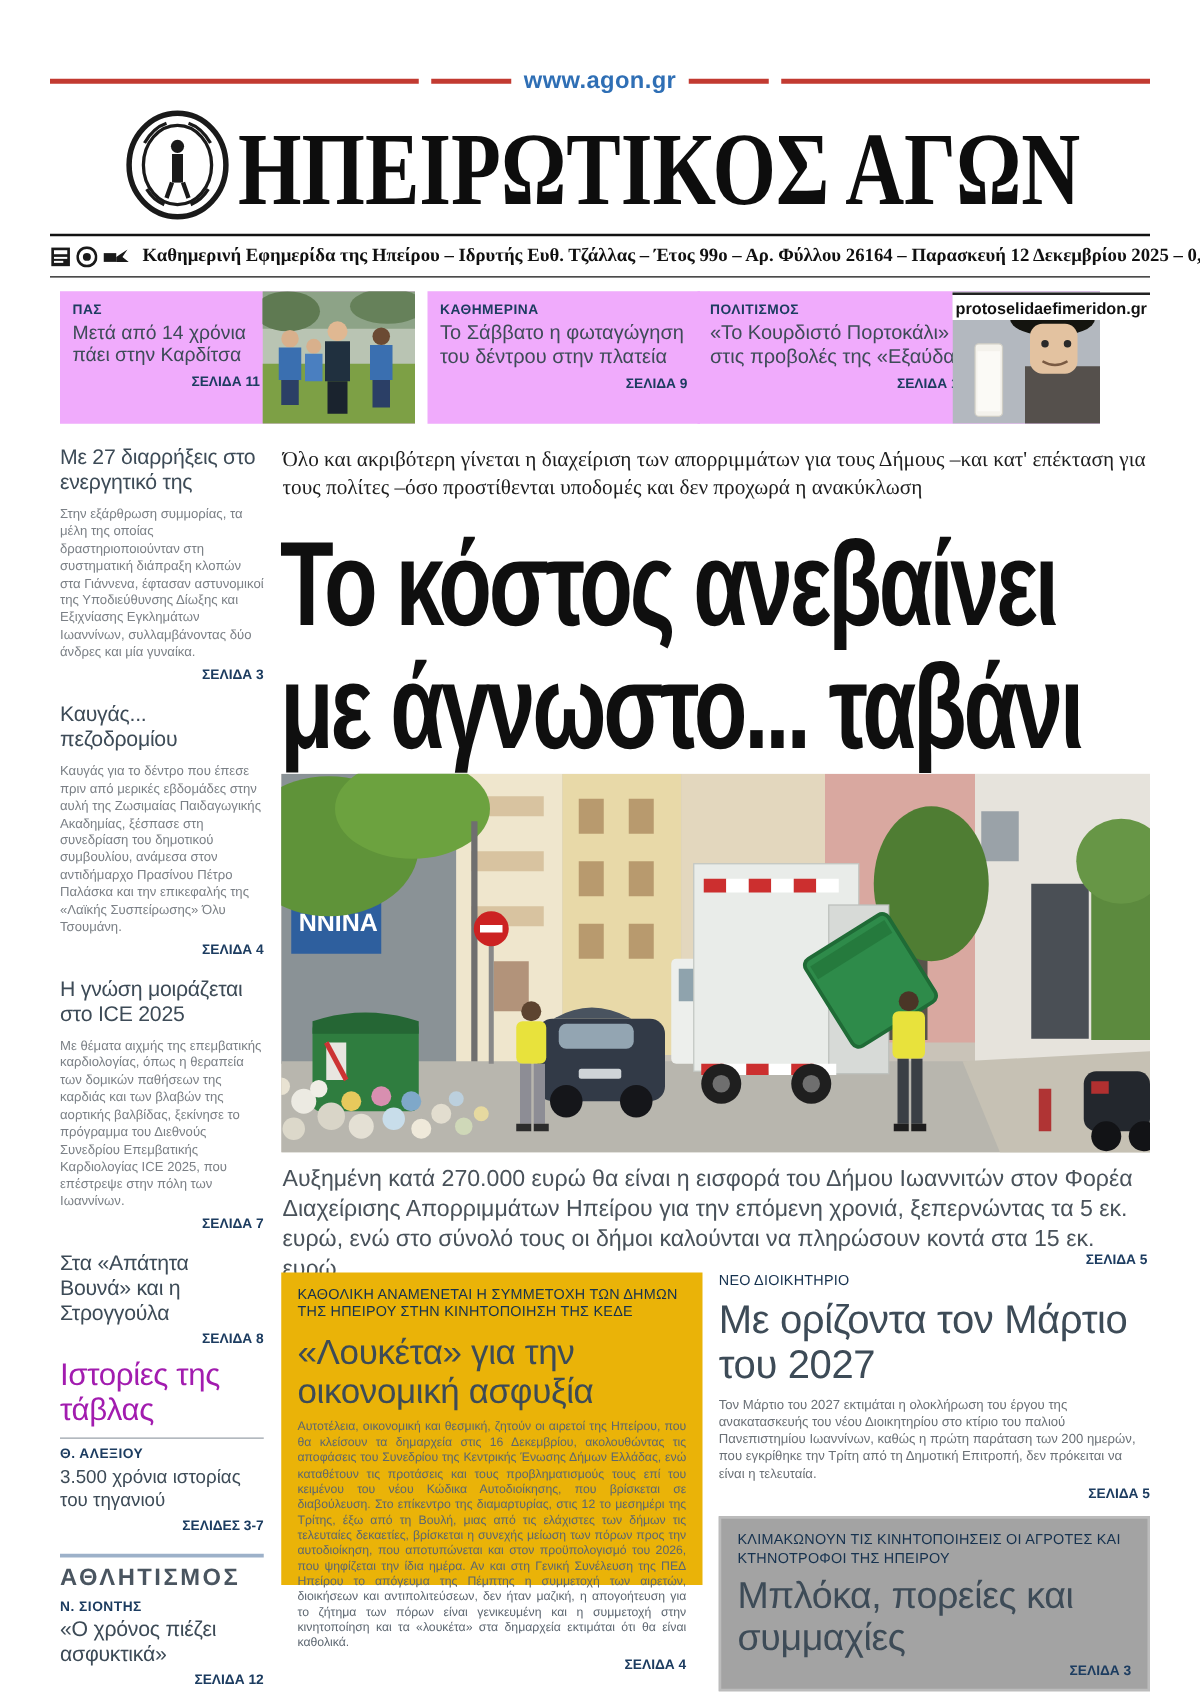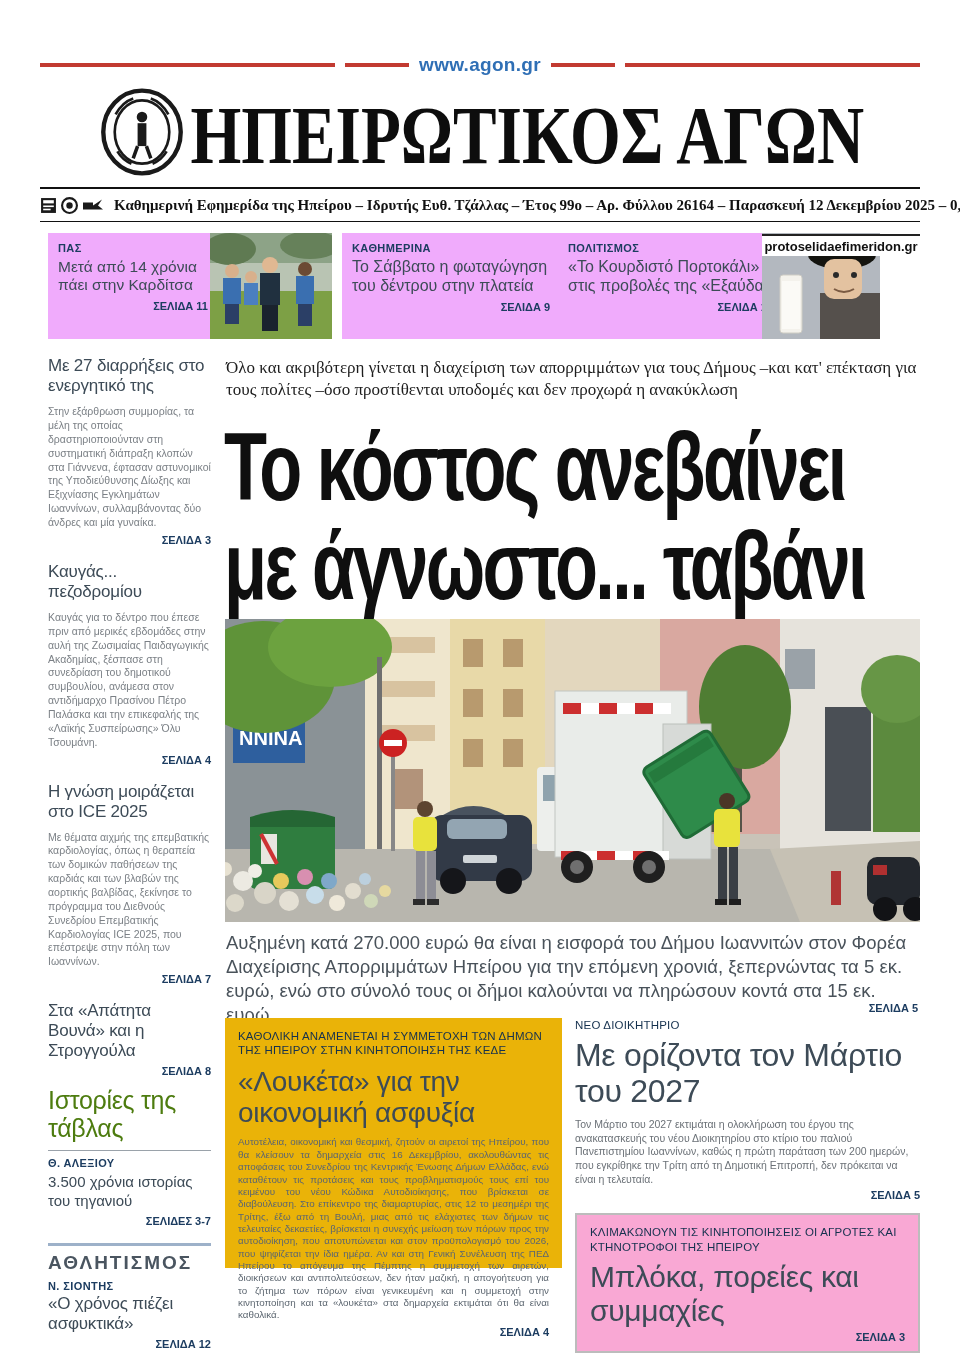--- a/index.html
+++ b/index.html
@@ -37,21 +37,21 @@
   .watermark{position:absolute;top:234px;right:40px;width:158px;height:20px;background:#fff;
              border-top:2px solid #222;font-size:13px;font-weight:bold;color:#111;
              display:flex;align-items:center;justify-content:center;z-index:3;}
 
   
   .left-col{position:absolute;top:356px;left:48px;width:163px;}
   .l-art{margin-bottom:16px;}
   .l-title{font-size:17px;line-height:1.18;color:#3d4b57;font-weight:400;letter-spacing:-.2px;}
   .l-body{font-size:10.5px;line-height:1.32;color:#7b8086;margin-top:9px;text-align:left;}
   .l-page{font-size:11px;font-weight:bold;color:#1c3c60;text-align:right;margin-top:4px;}
-  .tavla-title{font-size:25px;line-height:1.1;color:#4d7c0f;letter-spacing:-.3px;}
+  .tavla-title{font-size:25px;line-height:1.1;color:#a21caf;letter-spacing:-.3px;}
   .tavla-rule{height:1px;background:#9aa2aa;margin:8px 0 6px;}
   .mini-kicker{font-size:11px;font-weight:bold;color:#1c3c60;letter-spacing:.4px;}
   .tavla-sub{font-size:15px;line-height:1.25;color:#3d4b57;margin-top:4px;}
   .sports-rule{height:3px;background:#9db1c9;margin:6px 0;}
   .sports-head{font-size:19px;font-weight:bold;color:#4a5560;letter-spacing:2px;margin:2px 0 6px;}
 
   
   .standfirst{position:absolute;top:357px;left:226px;width:694px;
               font-family:"Liberation Serif","DejaVu Serif",serif;
               font-size:17px;line-height:1.32;color:#1d1d1d;}
@@ -70,21 +70,21 @@
           background:#eab308;box-sizing:border-box;padding:11px 13px;}
   .b-kicker{font-size:11.5px;font-weight:normal;color:#15314e;line-height:1.25;letter-spacing:.2px;}
   .b-title{font-size:28px;line-height:1.12;color:#3d4b57;letter-spacing:-.3px;margin-top:8px;}
   .b-body{font-size:9.8px;line-height:1.26;color:#5c6670;margin-top:8px;text-align:justify;}
   .b-page{font-size:11px;font-weight:bold;color:#1c3c60;text-align:right;margin-top:4px;}
 
   .br-col{position:absolute;top:1018px;left:575px;width:345px;}
   .br-title{font-size:32px;line-height:1.12;color:#3d4b57;letter-spacing:-.3px;margin-top:6px;}
   .br-body{font-size:10.5px;line-height:1.3;color:#6b7177;margin-top:8px;}
   .br-page{font-size:11px;font-weight:bold;color:#1c3c60;text-align:right;margin-top:3px;}
-  .br-box{border:2px solid #bcbcbc;background:#f9a8d4;margin-top:12px;padding:10px 13px 8px;}
+  .br-box{border:2px solid #bcbcbc;background:#a3a3a3;margin-top:12px;padding:10px 13px 8px;}
   .br-box .b-title{font-size:30px;margin-top:6px;}
 </style>
 </head>
 <body>
 
 <div class="page">
 
   <div class="top-row">
     <div class="rbar long"></div>
     <div class="rbar short"></div>

